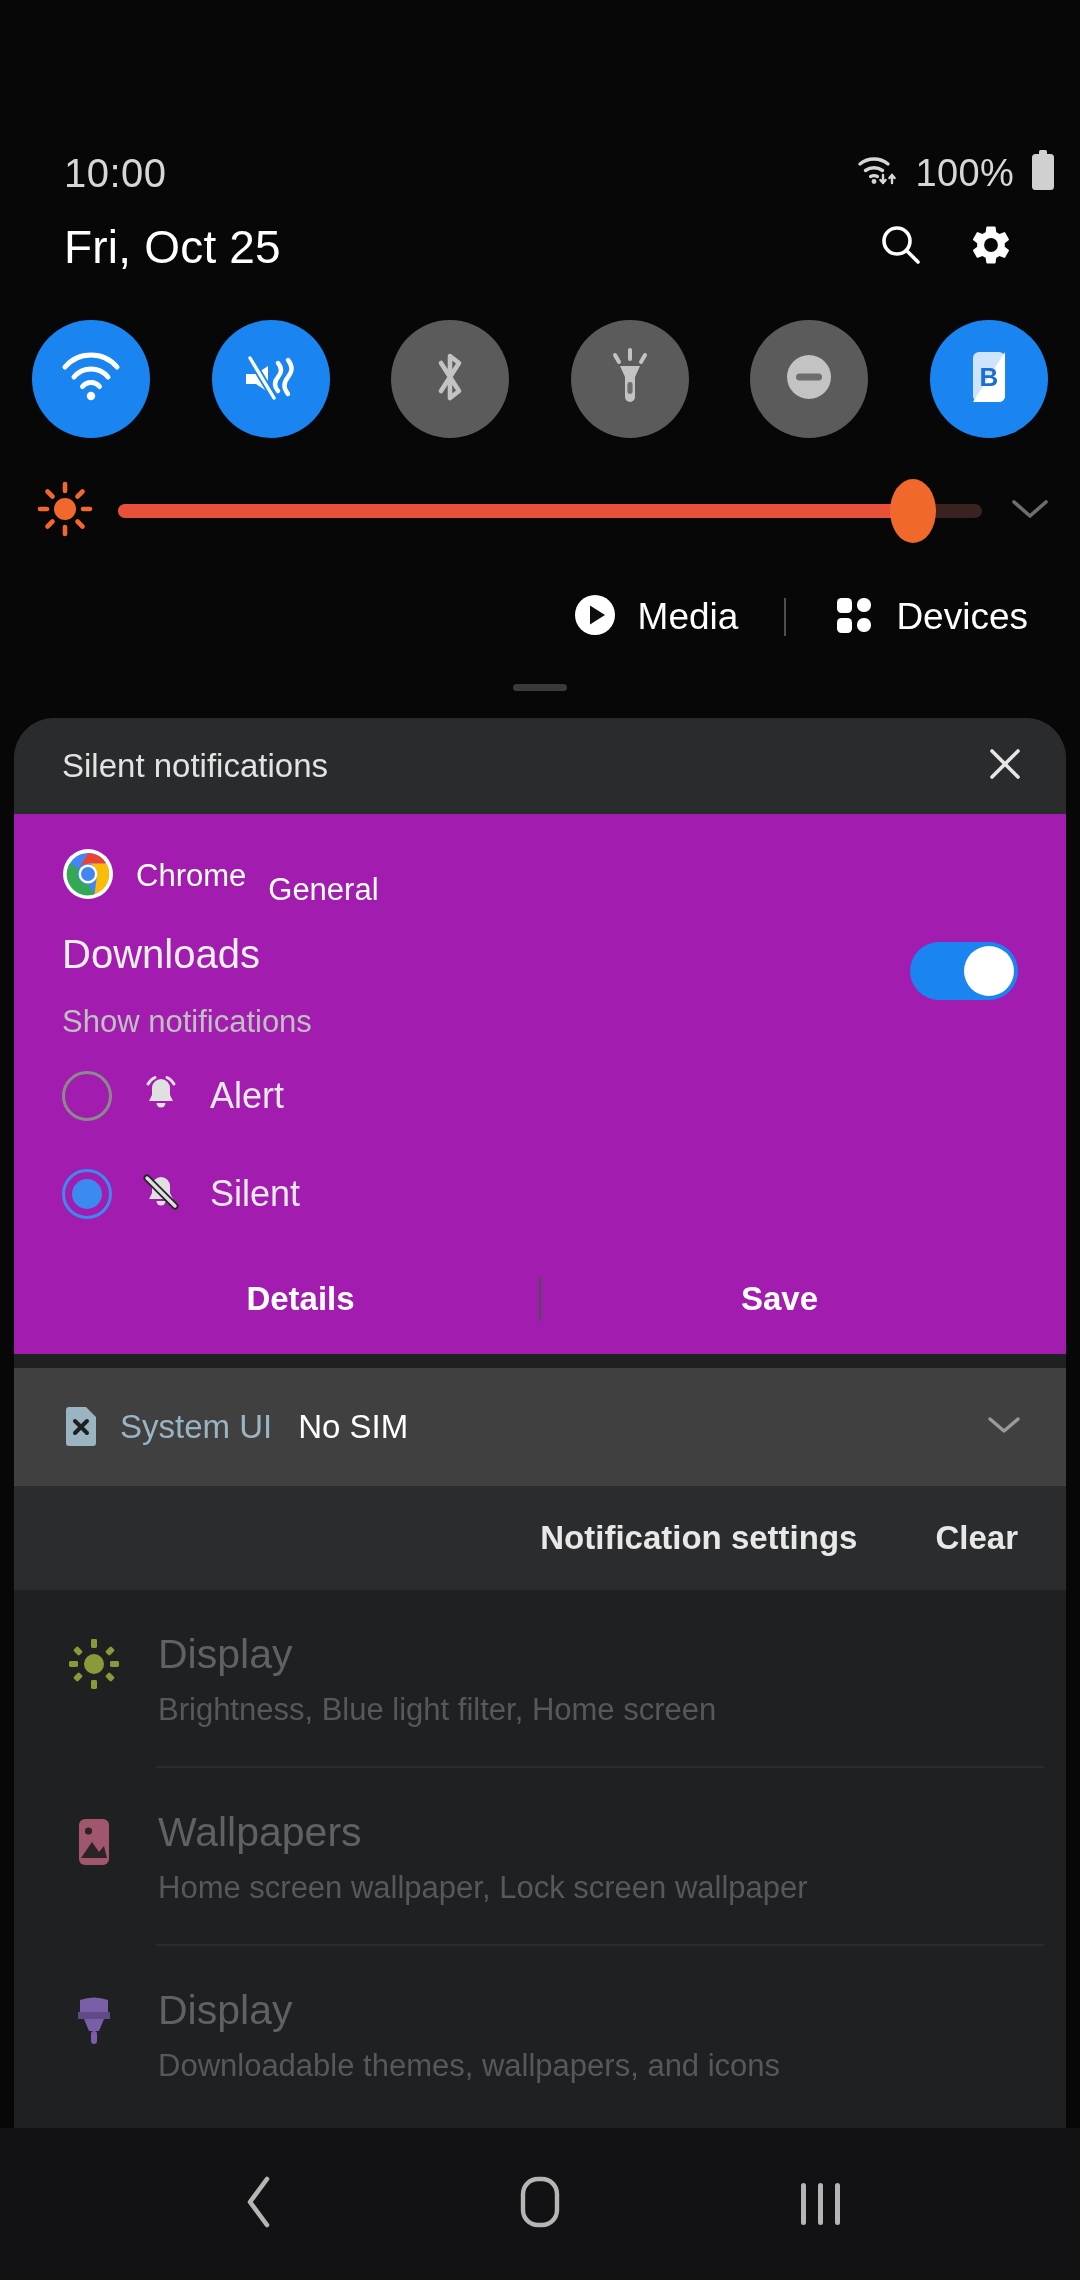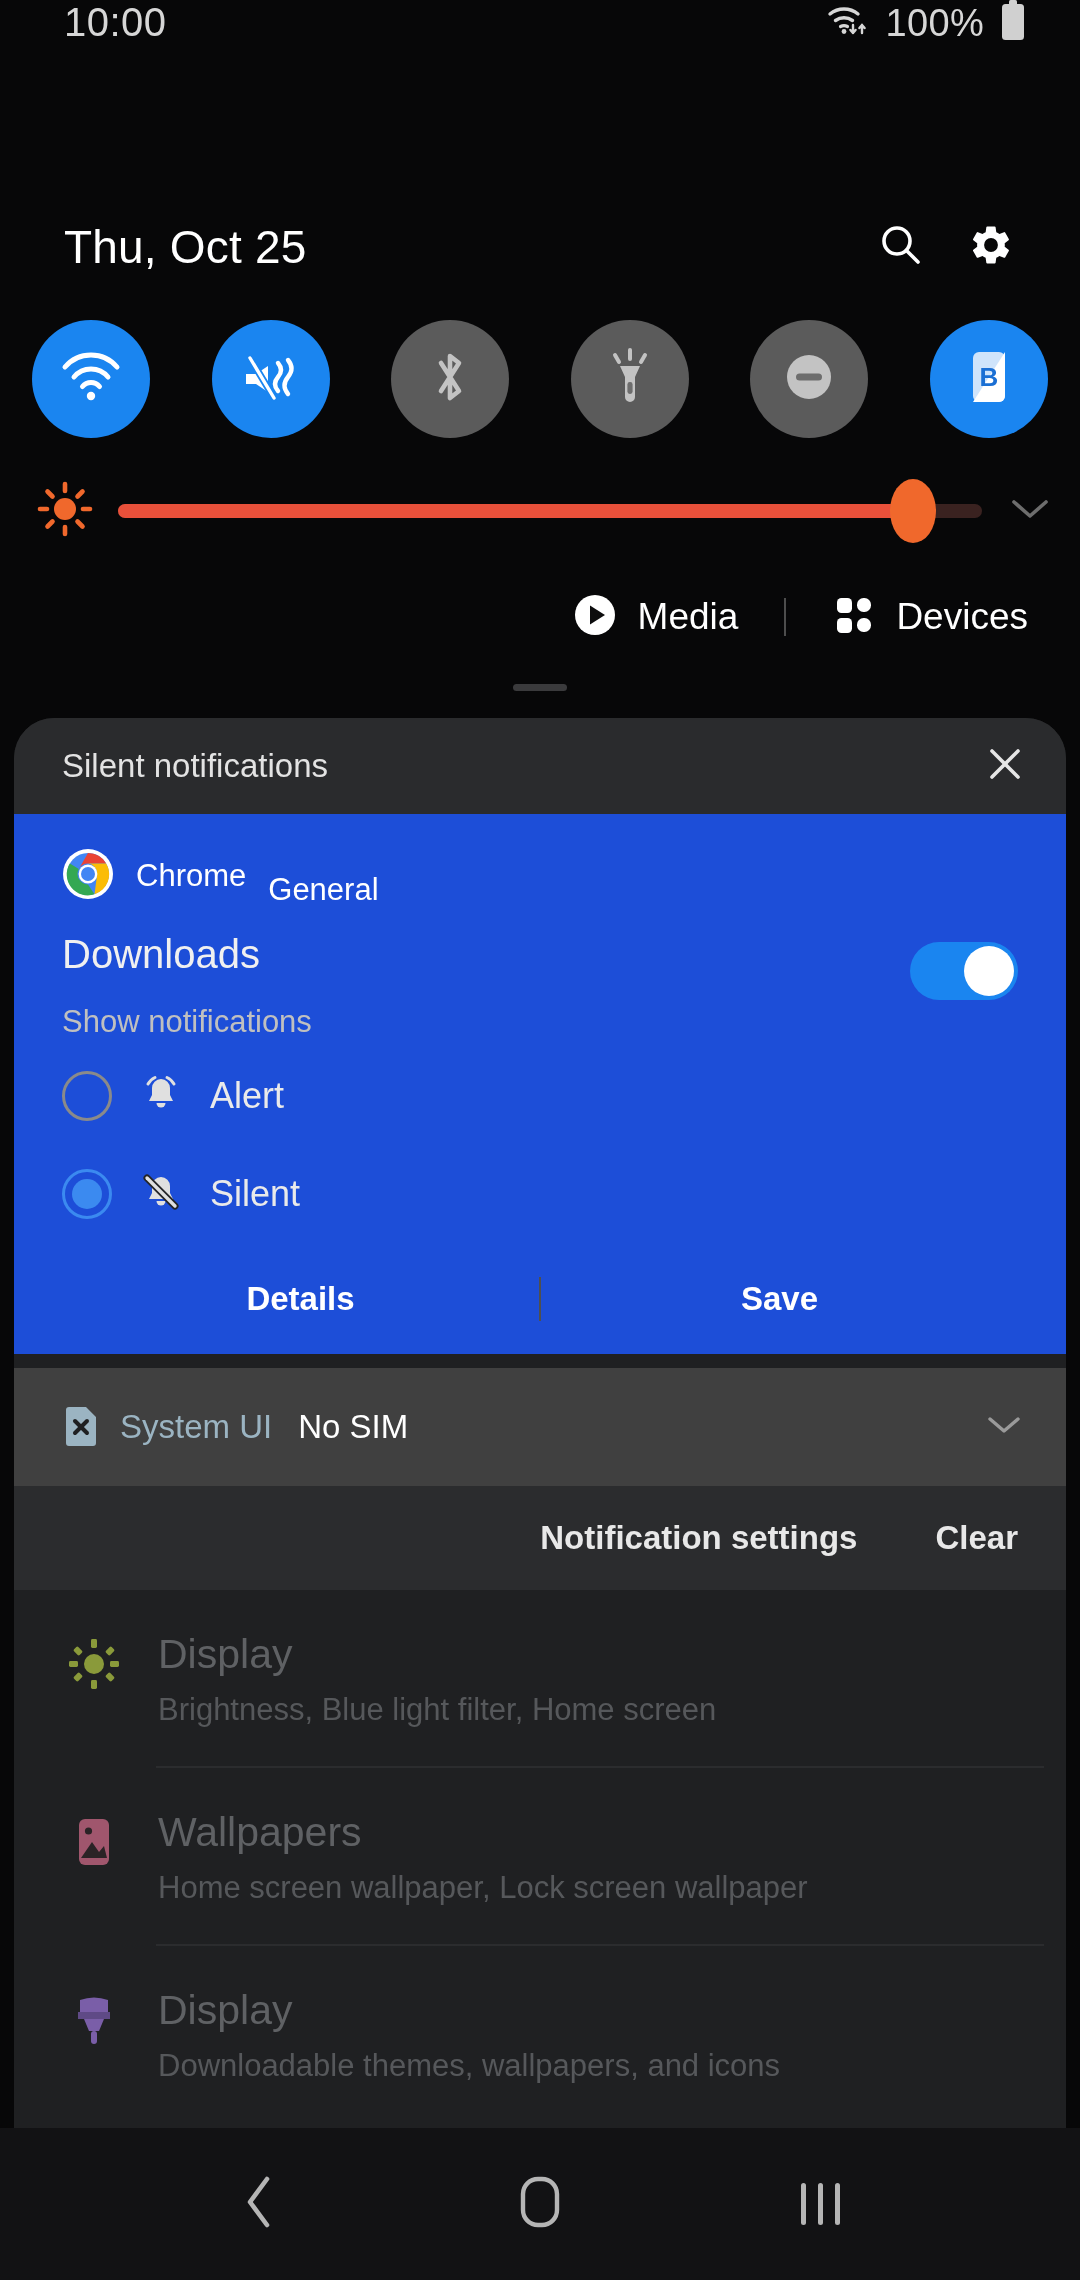--- a/index.html
+++ b/index.html
@@ -12,22 +12,22 @@
   .screen {
     position: relative;
     width: 1080px; height: 2280px;
     background: #070708;
     overflow: hidden;
   }
 
   
   .statusbar {
     position: absolute; top: 0; left: 0; right: 0; height: 196px;
-    display: flex; align-items: flex-start; justify-content: space-between;
-    padding: 0 54px 0 64px;
+    display: flex; align-items: flex-end; justify-content: space-between;
+    padding: 0 24px 0 64px;
   }
   .sb-clock { font-size: 40px; color: #d6d6d6; letter-spacing: .5px; font-weight: 400; }
   .sb-right { display: flex; align-items: center; gap: 16px; }
   .sb-batt-text { font-size: 38px; color: #d6d6d6; letter-spacing: .3px; }
 
   
   .dateheader {
     position: absolute; top: 196px; left: 0; right: 0; height: 102px;
     display: flex; align-items: center; justify-content: space-between;
     padding: 0 46px 0 64px;
@@ -96,21 +96,21 @@
     overflow: hidden;
   }
   .shade-head {
     height: 96px; display: flex; align-items: center; justify-content: space-between;
     padding: 0 40px 0 48px;
     background: #2a2b2d;
   }
   .shade-head-title { font-size: 33px; color: #e3e3e3; }
 
   .notif-card {
-    background: #1d4ed8;
+    background: #a21caf;
     padding: 34px 48px 0 48px;
   }
   .app-line { display: flex; align-items: center; gap: 22px; height: 56px; }
   .app-name { font-size: 31px; color: #ffffff; font-weight: 500; }
   .app-chan { font-size: 31px; color: #ffffff; font-weight: 500; margin-top: 28px; }
 
   .chan-block { display: flex; align-items: flex-start; justify-content: space-between; margin-top: 24px; }
   .chan-title { font-size: 40px; color: #f0f0f0; font-weight: 400; line-height: 52px; }
   .chan-sub { font-size: 31px; color: #c0c0c0; margin-top: 24px; text-align: right; }
 
@@ -217,21 +217,21 @@
       <span>
         <svg width="26" height="42" viewBox="0 0 26 42">
           <rect x="9" y="0" width="8" height="5" rx="1.5" fill="#d0d0d0"></rect>
           <rect x="2" y="4" width="22" height="36" rx="3.5" fill="#d0d0d0"></rect>
         </svg>
       </span>
     </div>
   </div>
 
   <div class="dateheader">
-    <div class="date-text">Thu, Oct 25</div>
+    <div class="date-text">Fri, Oct 25</div>
     <div class="dh-icons">
       <span>
         <svg width="46" height="46" viewBox="0 0 46 46">
           <circle cx="19" cy="19" r="13" stroke="#ffffff" stroke-width="3.6" fill="none"></circle>
           <line x1="28.5" y1="28.5" x2="40" y2="40" stroke="#ffffff" stroke-width="3.6" stroke-linecap="round"></line>
         </svg>
       </span>
       <span>
         <svg width="46" height="46" viewBox="0 0 24 24">
           <path fill="#ffffff" d="M19.14 12.94a7.5 7.5 0 0 0 .06-.94 7.5 7.5 0 0 0-.06-.94l2.03-1.58a.5.5 0 0 0 .12-.62l-1.92-3.32a.5.5 0 0 0-.6-.22l-2.39.96a7.3 7.3 0 0 0-1.62-.94l-.36-2.54a.5.5 0 0 0-.5-.42h-3.84a.5.5 0 0 0-.5.42l-.36 2.54c-.58.24-1.12.56-1.62.94l-2.39-.96a.5.5 0 0 0-.6.22L2.67 8.86a.5.5 0 0 0 .12.62l2.03 1.58a7.5 7.5 0 0 0 0 1.88l-2.03 1.58a.5.5 0 0 0-.12.62l1.92 3.32c.12.21.37.3.6.22l2.39-.96c.5.38 1.04.7 1.62.94l.36 2.54c.04.24.25.42.5.42h3.84c.25 0 .46-.18.5-.42l.36-2.54c.58-.24 1.12-.56 1.62-.94l2.39.96c.23.08.48-.01.6-.22l1.92-3.32a.5.5 0 0 0-.12-.62l-2.03-1.58zM12 15.6A3.6 3.6 0 1 1 12 8.4a3.6 3.6 0 0 1 0 7.2z"></path>

